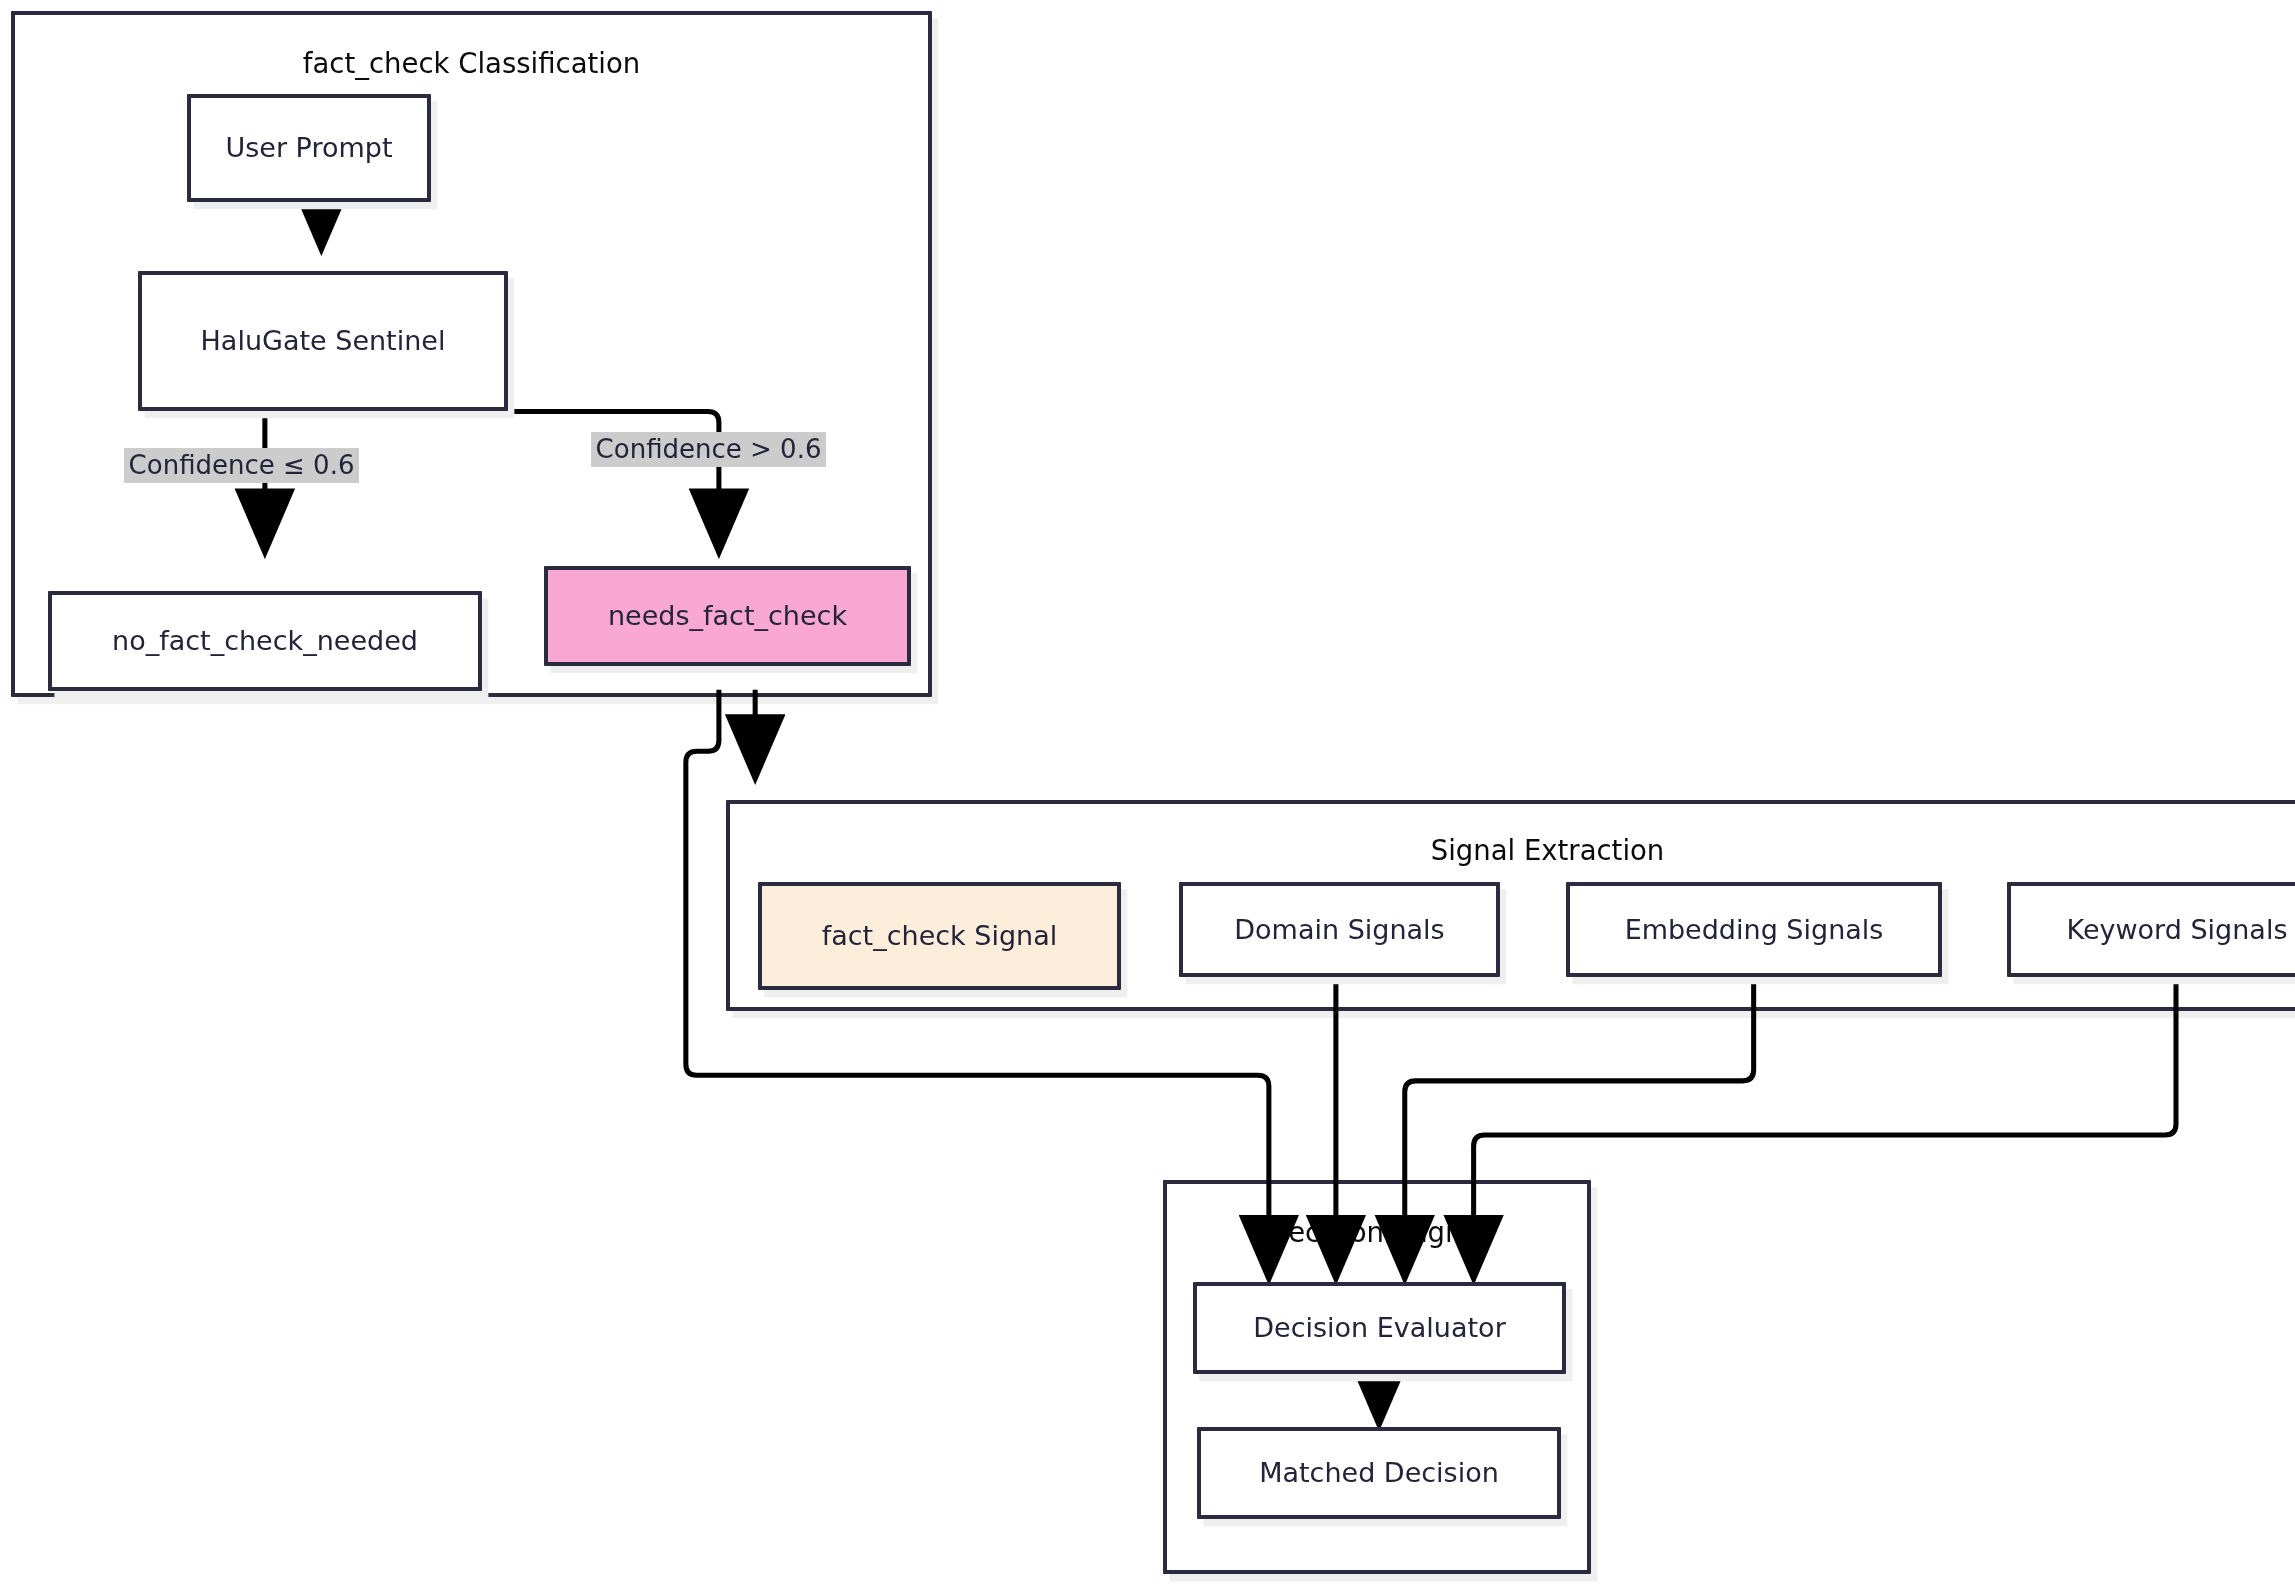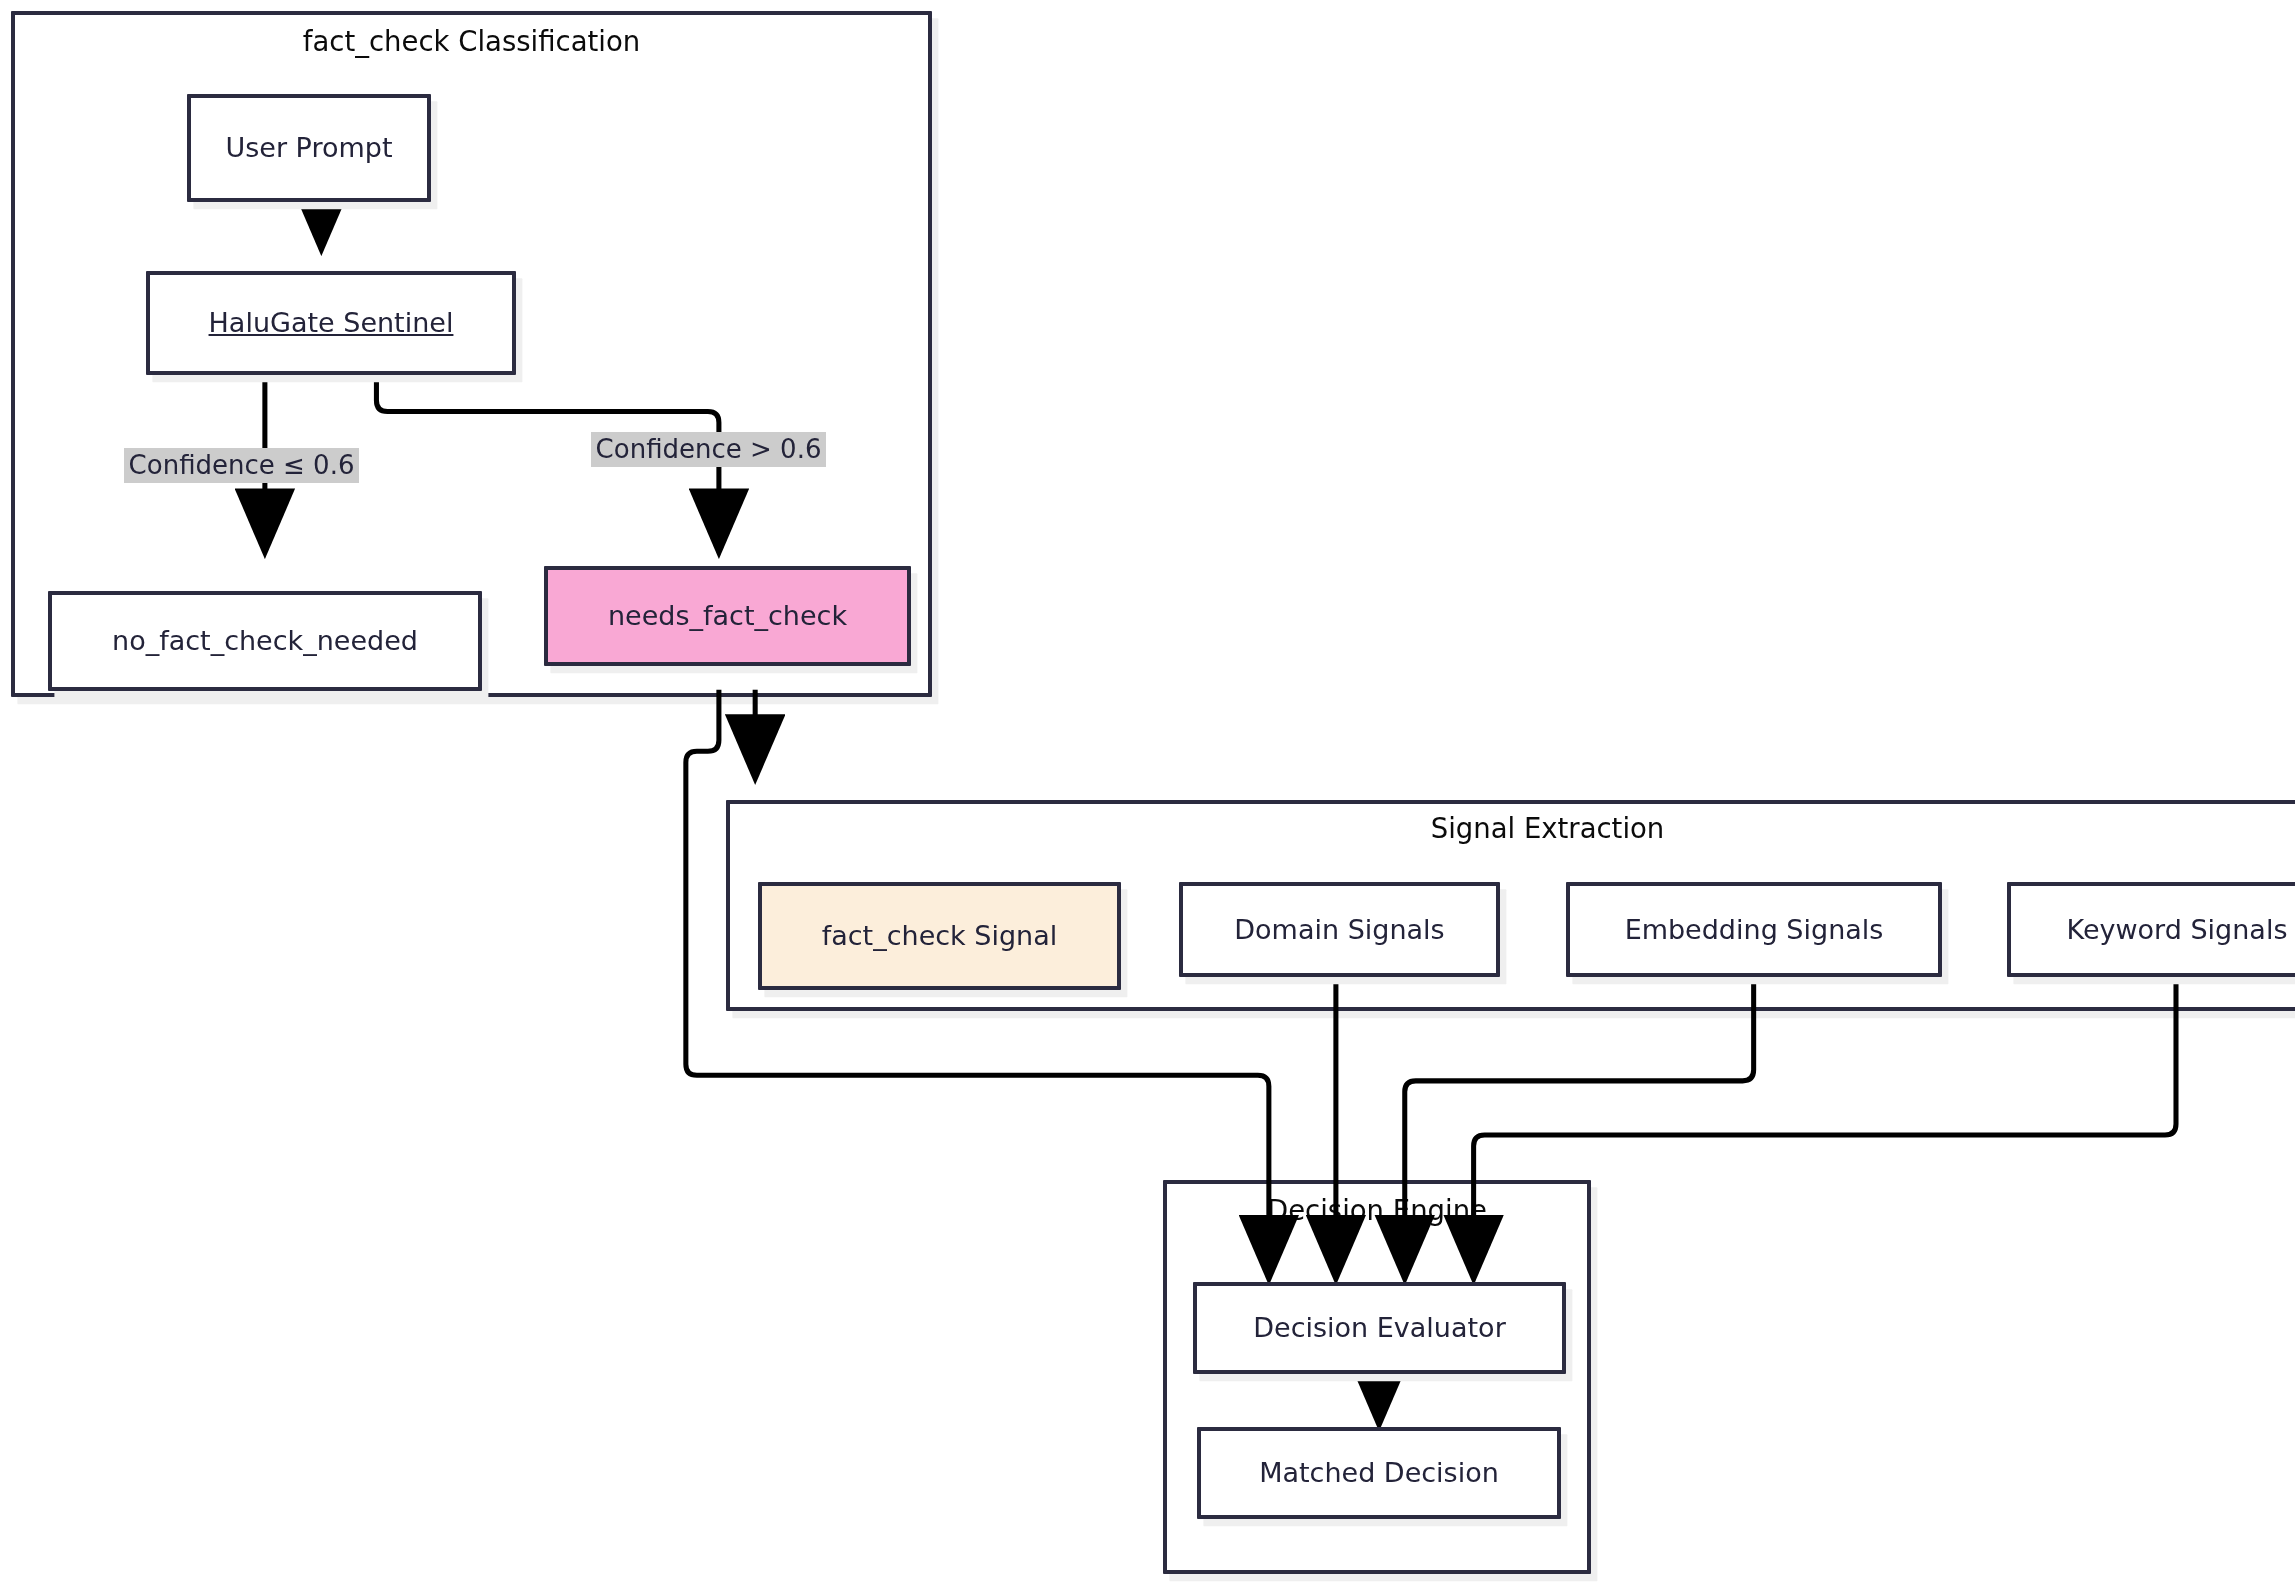--- a/index.html
+++ b/index.html
@@ -20,20 +20,21 @@
     box-sizing:border-box;
   }
   .cluster-title{
     position:absolute;
     left:0;right:0;
     text-align:center;
     color:#0b0b0b;
     font-size:27.5px;
     line-height:1;
     white-space:nowrap;
+    margin-top:22px;
   }
 
   
   .node{
     position:absolute;
     box-sizing:border-box;
     background:#ffffff;
     border:4.1px solid #2b2b40;
     border-radius:0.9px;
     box-shadow:6.4px 7.3px 0 0 #efefef;
@@ -101,21 +102,21 @@
                L3210,2772" marker-end="url(#ah)"></path>
 
       <path d="M3004,2992 L3004,3090" marker-end="url(#ah)"></path>
     </g>
   </svg>
 
   <div class="node" style="left:187px;top:94px;width:244px;height:108px;">
     <span>User Prompt</span>
   </div>
 
-  <div class="node" style="left:146px;top:271px;width:370px;height:104px;text-decoration:underline;">
+  <div class="node" style="left:138px;top:271px;width:370px;height:140px;">
     <span>HaluGate Sentinel</span>
   </div>
 
   <div class="node" style="left:48px;top:566px;width:434px;height:100px;margin-top:25px;">
     <span>no_fact_check_needed</span>
   </div>
 
   <div class="node green" style="left:544px;top:566px;width:367px;height:100px;">
     <span>needs_fact_check</span>
   </div>

